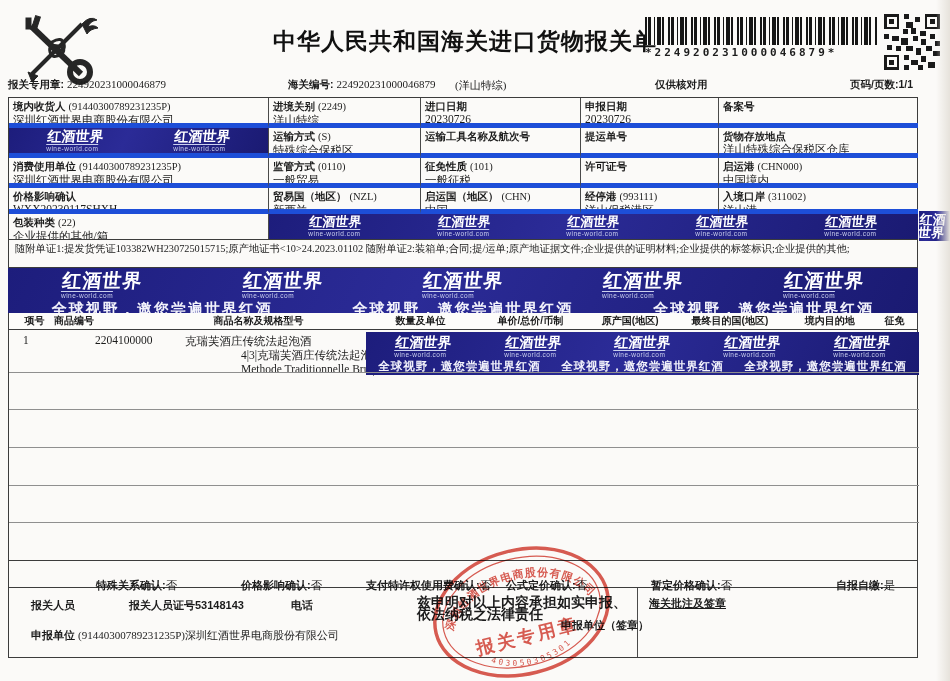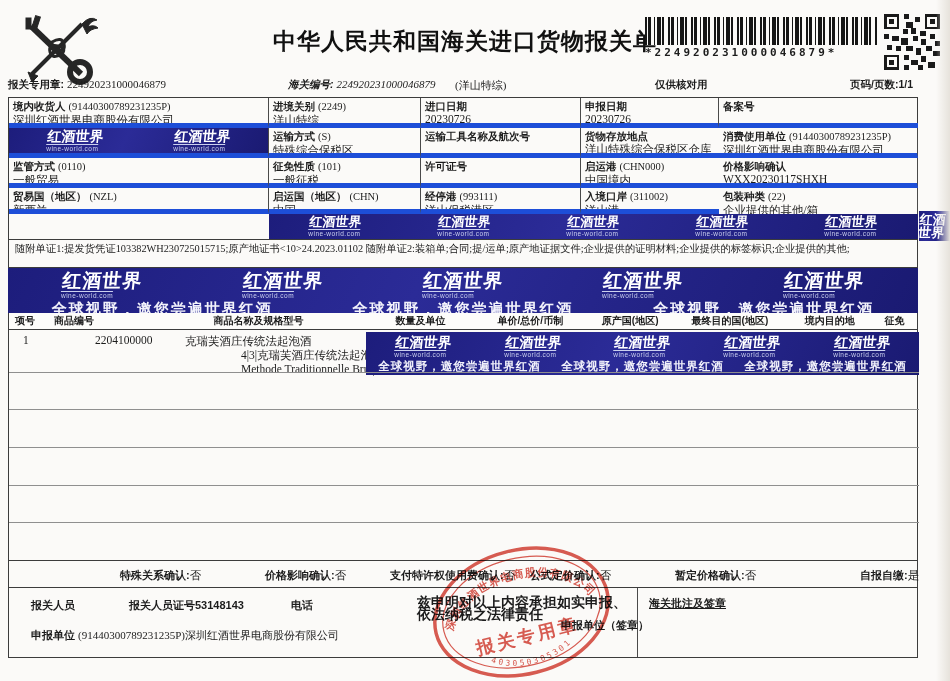--- a/index.html
+++ b/index.html
@@ -75,21 +75,21 @@
   .big-banner .cn { font-size:19px; letter-spacing:1px; }
   .big-banner .slogans { display:flex; justify-content:space-around; }
   .big-banner .slogan { font-size:15px; letter-spacing:2px; }
 
   
   .goods-head { left:8px; top:313px; width:910px; height:17px;
     border-left:1px solid #3c3c3c; border-right:1px solid #3c3c3c;
     border-bottom:1px solid #3c3c3c; background:#fdfcfa;
     display:flex; align-items:center; font-size:10px; font-weight:bold; }
   .gh { text-align:center; white-space:nowrap; overflow:hidden; }
-  .gh:nth-child(1){ width:45px; text-align:left; padding-left:6px; }
+  .gh:nth-child(1){ width:45px; text-align:center; padding-left:6px; }
   .gh:nth-child(2){ width:95px; text-align:left; }
   .gh:nth-child(3){ width:220px; }
   .gh:nth-child(4){ width:105px; }
   .gh:nth-child(5){ width:115px; }
   .gh:nth-child(6){ width:85px; }
   .gh:nth-child(7){ width:115px; }
   .gh:nth-child(8){ width:85px; }
   .gh:nth-child(9){ width:45px; }
 
   .goods-body { left:8px; top:330px; width:910px; height:230px;
@@ -119,22 +119,22 @@
   .r5-band .cn { font-size:13px; }
   .r5-band .slogans { display:flex; justify-content:space-around; margin-top:1px; }
   .r5-band .slogan { font-size:9.5px; letter-spacing:1px; opacity:.9; }
   .edge-frag { left:919px; top:211px; width:31px; height:30px; overflow:hidden;
     display:flex; align-items:flex-start; padding-top:2px; }
   .edge-frag .cn { font-size:13px; }
 
   
   .confirm-box { left:8px; top:560px; width:910px; height:28px;
     border:1px solid #3c3c3c; }
-  .cf { position:absolute; top:7px; font-size:11px; font-weight:bold;
-    white-space:nowrap;margin-left:24px; }
+  .cf { position:absolute; top:17px; font-size:11px; font-weight:bold;
+    white-space:nowrap; }
   .cf .v { font-family:"Liberation Serif", serif; font-weight:normal;
     font-size:11.5px; }
 
   
   .footer-box { left:8px; top:588px; width:910px; height:70px;
     border:1px solid #3c3c3c; border-top:none; }
   .f-div { position:absolute; left:628px; top:0; bottom:0;
     border-left:1px solid #4a4a4a; }
   .f-item { position:absolute; font-size:11px; font-weight:bold; white-space:nowrap; }
   .f-item .v { font-family:"Liberation Serif", serif; font-weight:normal; }
@@ -210,21 +210,21 @@
       <rect x="12" y="30" width="3" height="3"></rect>
       <rect x="20" y="30" width="3" height="3"></rect>
   </g>
 </svg>
 
 <div class="abs info-line">
   <span class="abs" style="left:8px;">
     <span class="lbl">报关专用章:</span>
     <span class="val">224920231000046879</span>
   </span>
-  <span class="abs" style="left:288px;font-style:italic;">
+  <span class="abs" style="left:288px;">
     <span class="lbl">海关编号:</span>
     <span class="val">224920231000046879</span>
   </span>
   <span class="abs val" style="left:455px;">(洋山特综)</span>
   <span class="abs lbl" style="left:655px;">仅供核对用</span>
   <span class="abs lbl" style="left:850px;">页码/页数:1/1</span>
 </div>
 
 <div class="abs main-grid">
 
@@ -261,20 +261,24 @@
         </span>
     </div>
     <div class="slogan slg">全球视野，邀您尝遍世界红酒</div>
   </div>
   <div class="cell">
     <div class="lab"><span>运输方式</span> <span class="code">(S)</span></div>
     <div class="val">特殊综合保税区</div>
   </div>
   <div class="cell">
     <div class="lab"><span>运输工具名称及航次号</span></div>
+    <div class="val"></div>
+  </div>
+  <div class="cell">
+    <div class="lab"><span>提运单号</span></div>
     <div class="val"></div>
   </div>
   <div class="cell c5">
     <div class="lab"><span>货物存放地点</span></div>
     <div class="val">洋山特殊综合保税区仓库</div>
   </div>
 
   <div class="cell">
     <div class="lab"><span>消费使用单位</span> <span class="code">(91440300789231235P)</span></div>
     <div class="val">深圳红酒世界电商股份有限公司</div>

